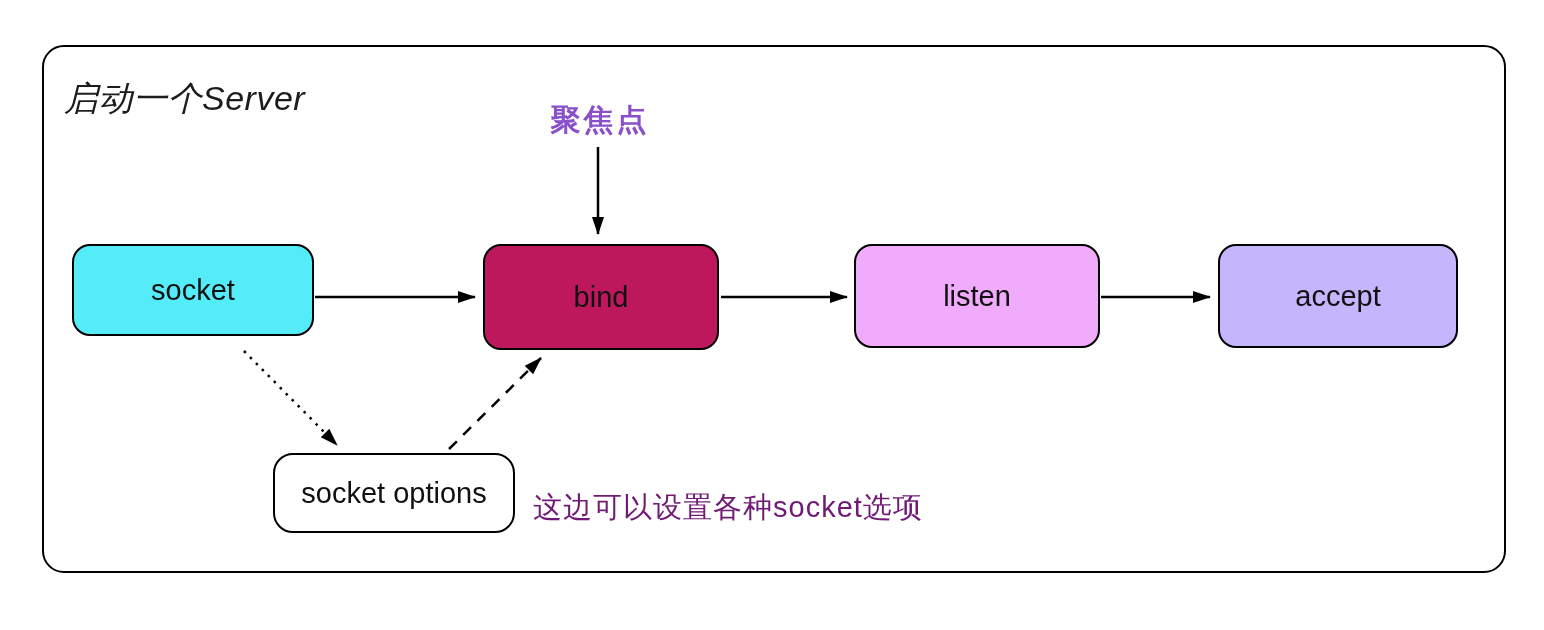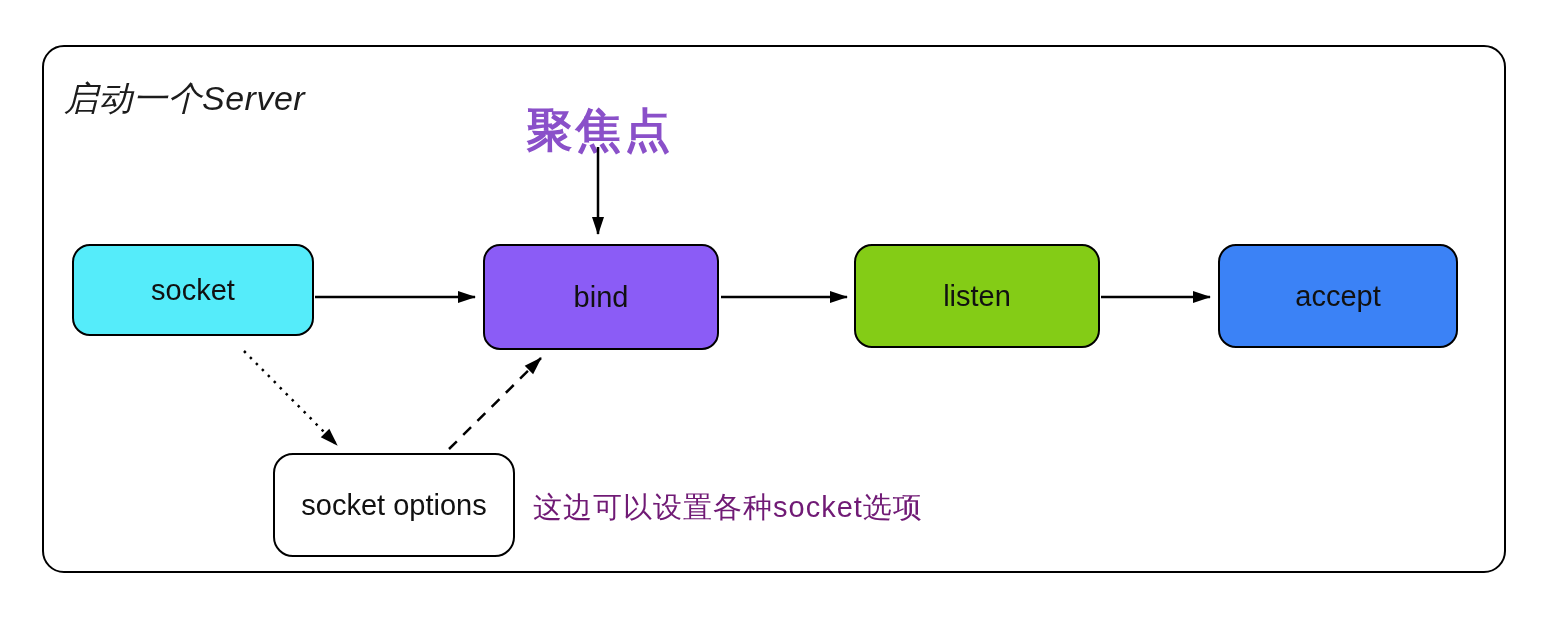--- a/index.html
+++ b/index.html
@@ -36,21 +36,21 @@
     letter-spacing: 0.5px;
     white-space: nowrap;
     font-style: italic;
   }
   .focus-label {
     position: absolute;
     left: 520px;
     top: 100px;
     width: 160px;
     text-align: center;
-    font-size: 46px;
+    font-size: 30px;
     font-weight: 600;
     letter-spacing: 3px;
     white-space: nowrap;
   }
   .arrows {
     position: absolute;
     left: 0;
     top: 0;
     width: 1544px;
     height: 630px;
@@ -67,21 +67,21 @@
   }
   .node .node-label {
     font-size: 29px;
     color: #111111;
     white-space: nowrap;
   }
   .node-socket  { left: 72px;   top: 244px; width: 242px; height: 92px; }
   .node-bind    { left: 483px;  top: 244px; width: 236px; height: 106px; }
   .node-listen  { left: 854px;  top: 244px; width: 246px; height: 104px; }
   .node-accept  { left: 1218px; top: 244px; width: 240px; height: 104px; }
-  .node-socket-options { left: 273px; top: 453px; width: 242px; height: 104px; border-radius: 20px; }
+  .node-socket-options { left: 273px; top: 453px; width: 242px; height: 80px; border-radius: 20px; }
   .annotation {
     position: absolute;
     left: 533px;
     top: 488px;
     font-size: 29px;
     font-weight: 500;
     letter-spacing: 1px;
     white-space: nowrap;
   }
 </style>
@@ -107,29 +107,29 @@
     <line x1="721" y1="297" x2="847" y2="297" stroke="#000000" stroke-width="2.5" marker-end="url(#arrowhead)"></line>
     <line x1="1101" y1="297" x2="1210" y2="297" stroke="#000000" stroke-width="2.5" marker-end="url(#arrowhead)"></line>
     <line x1="244" y1="351" x2="337" y2="445" stroke="#000000" stroke-width="2.5" stroke-dasharray="2.5 6" marker-end="url(#arrowhead)"></line>
     <line x1="449" y1="449" x2="541" y2="358" stroke="#000000" stroke-width="2.5" stroke-dasharray="11 9" marker-end="url(#arrowhead)"></line>
   </svg>
 
   <div class="node node-socket" style="background: rgb(85, 236, 250);">
     <span class="node-label">socket</span>
   </div>
 
-  <div class="node node-bind" style="background: #8b5cf6; border-radius: 17px;">
+  <div class="node node-bind" style="background: #be185d;">
     <span class="node-label">bind</span>
   </div>
 
-  <div class="node node-listen" style="background: #84cc16;">
+  <div class="node node-listen" style="background: #f0abfc;">
     <span class="node-label">listen</span>
   </div>
 
-  <div class="node node-accept" style="background: #3b82f6;">
+  <div class="node node-accept" style="background: #c4b5fd;">
     <span class="node-label">accept</span>
   </div>
 
   <div class="node node-socket-options" style="background: rgb(255, 255, 255);">
     <span class="node-label">socket options</span>
   </div>
 
   <div class="annotation" style="color: #701a75;">这边可以设置各种socket选项</div>
 
 </div>

